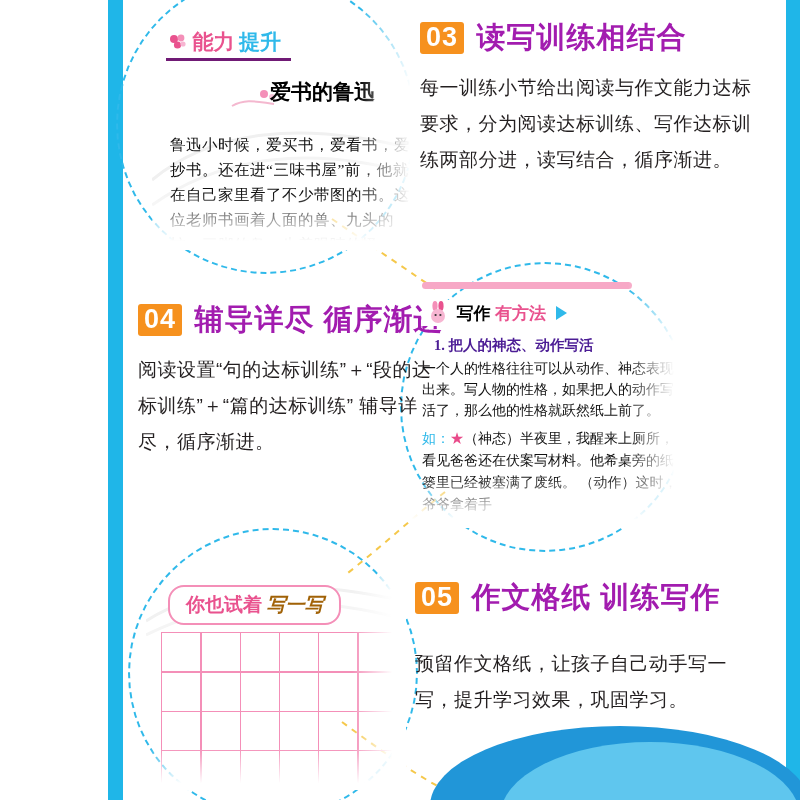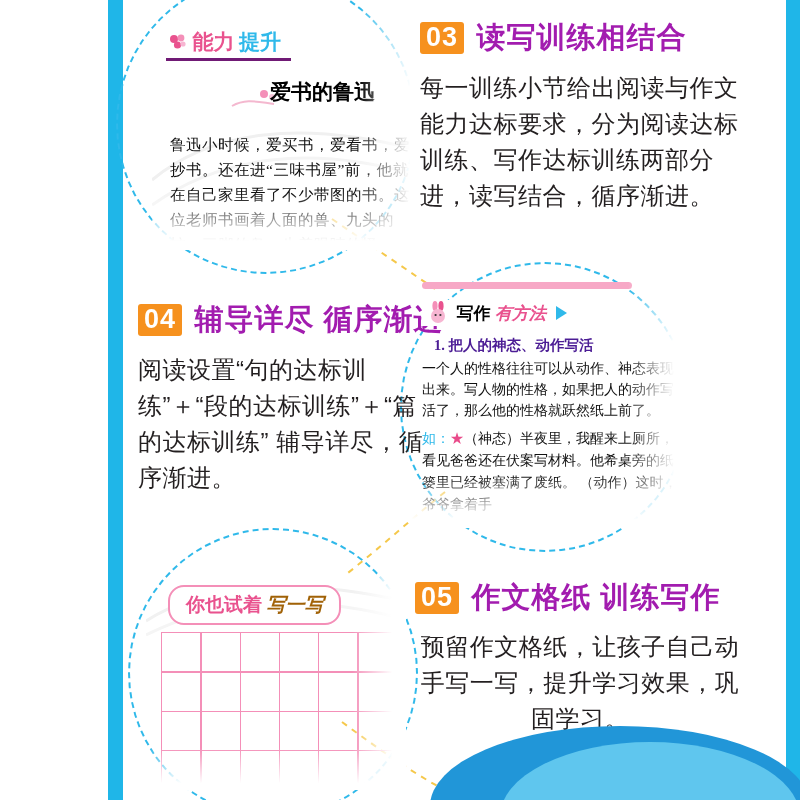--- a/index.html
+++ b/index.html
@@ -65,34 +65,34 @@
     font-size:29px;
     font-weight:bold;
     color:#a21caf;
     display:inline-block;
     vertical-align:middle;
     margin-left:8px;
     letter-spacing:1px;
     white-space:nowrap;
   }
   .body-text{
-    font-size:24px;
+    font-size:19px;
     line-height:36px;
     color:#231f20;
     letter-spacing:0.5px;
   }
 
   .block03{position:absolute;left:420px;top:18px;width:370px;}
   .block03 .body-text{margin-top:12px;width:340px;}
 
   .block04{position:absolute;left:138px;top:300px;width:330px;}
   .block04 .body-text{margin-top:12px;width:300px;}
 
   .block05{position:absolute;left:415px;top:578px;width:380px;}
-  .block05 .body-text{margin-top:11px;width:330px;text-align:center;}
+  .block05 .body-text{margin-top:28px;width:330px;}
 
   
   .sample1{
     position:absolute;left:152px;top:10px;width:270px;height:240px;
     overflow:hidden;
   }
   .badge1{
     position:relative;display:inline-block;
     margin-left:14px;margin-top:16px;
     background:#ffffff;
@@ -136,21 +136,21 @@
   .s2-topline{
     position:absolute;left:12px;top:4px;width:210px;height:7px;
     background:#f7a8c6;border-radius:4px;
   }
   .badge2{
     position:absolute;left:12px;top:22px;
     background:#ffffff;padding:0 4px;
   }
   .badge2 .rabbit{display:inline-block;width:26px;height:26px;vertical-align:middle;}
   .badge2 .t1{font-size:17px;font-weight:bold;color:#000;vertical-align:middle;}
-  .badge2 .t2{font-size:17px;font-weight:bold;color:#e9528e;vertical-align:middle;font-style:italic;}
+  .badge2 .t2{font-size:17px;font-weight:bold;color:#e9528e;vertical-align:middle;}
   .badge2 .tri{
     display:inline-block;width:0;height:0;vertical-align:middle;margin-left:6px;
     border-top:7px solid transparent;border-bottom:7px solid transparent;
     border-left:11px solid #2fb9ea;
   }
   .s2-h{
     position:absolute;left:24px;top:58px;
     font-family:"Liberation Serif","DejaVu Serif",serif;
     font-size:14.5px;font-weight:bold;color:#4c1d95;white-space:nowrap;
   }

